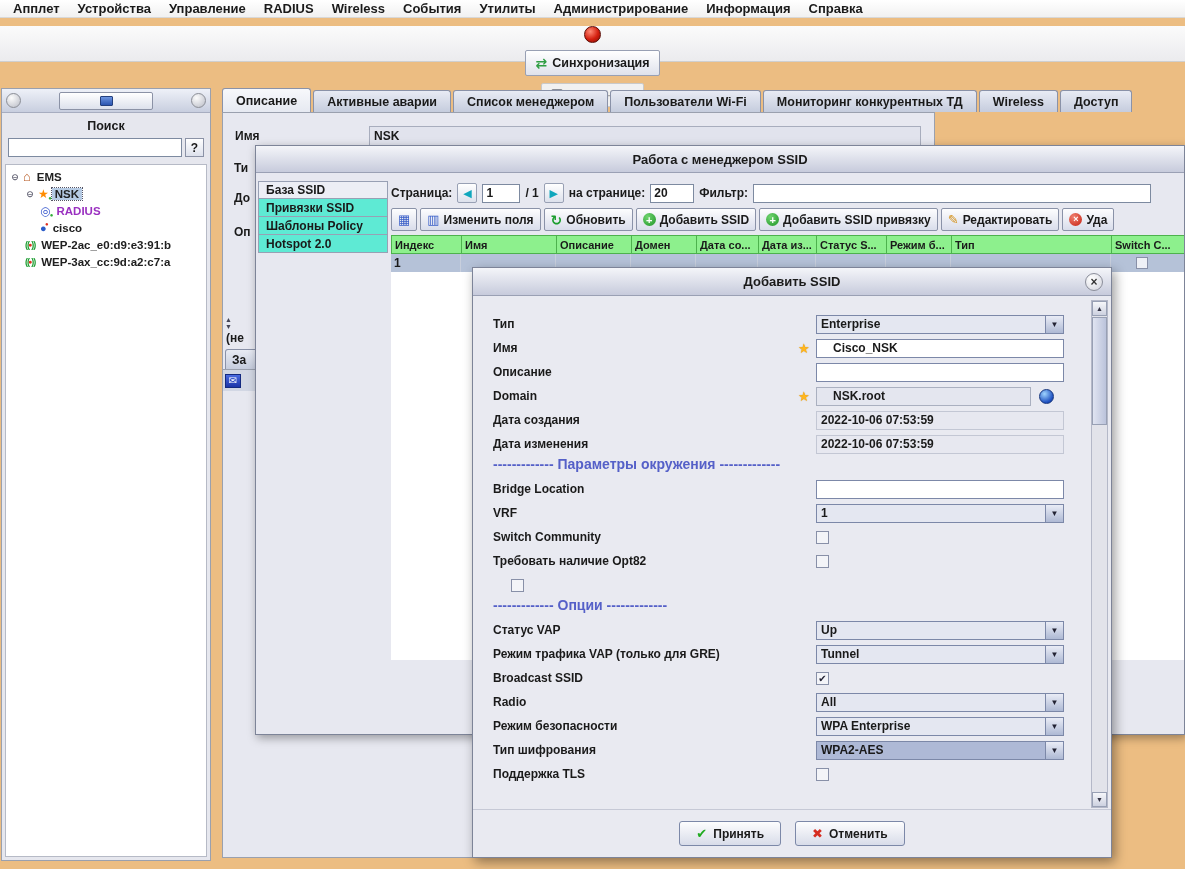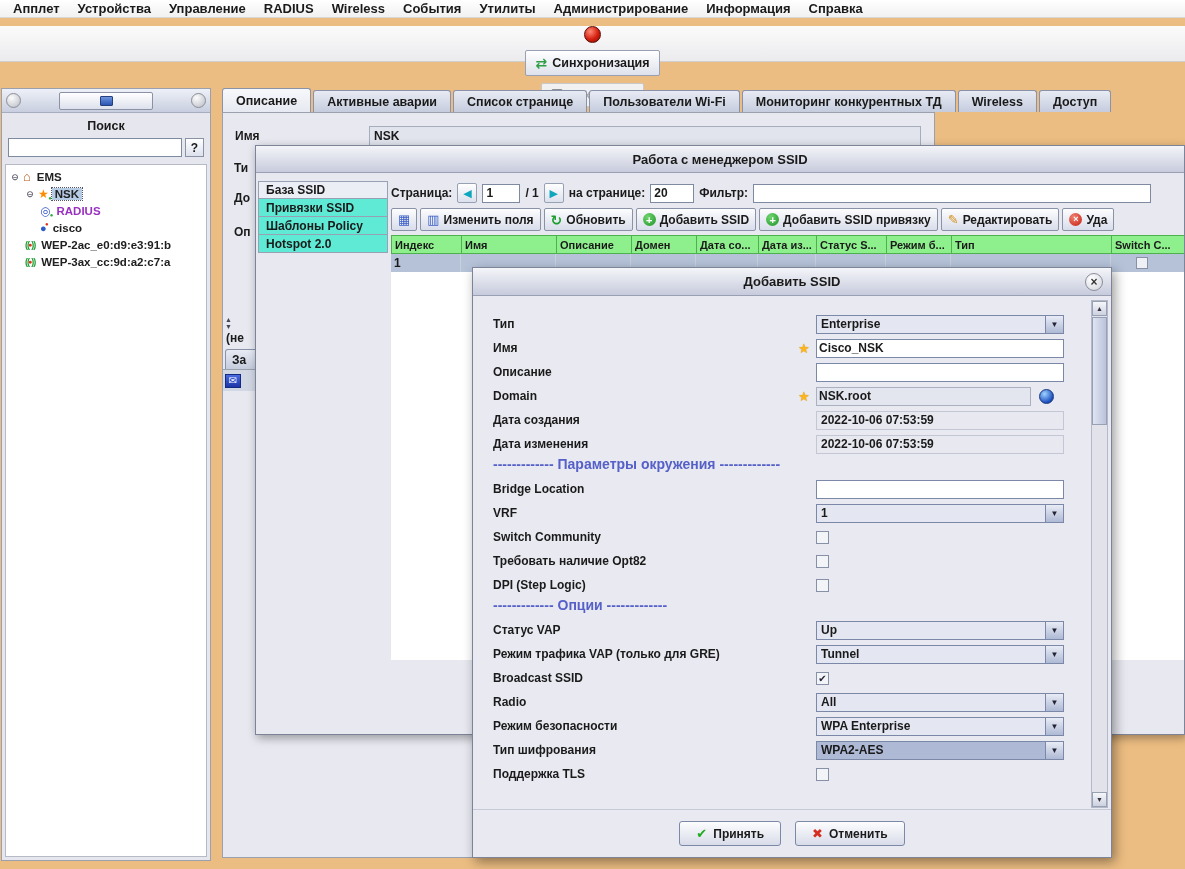--- a/index.html
+++ b/index.html
@@ -104,21 +104,21 @@
 .f-label{width:305px;font-size:12px;flex-shrink:0;white-space:nowrap;overflow:hidden;}
 .f-ctl{display:flex;align-items:center;width:295px;}
 .star{width:18px;flex-shrink:0;color:#ffb61e;font-size:13px;text-shadow:0 0 1px #c07c00;}
 .star::before{content:"★";}
 .star-empty::before{content:"";}
 .combo{display:flex;width:248px;height:19px;border:1px solid #7c88a8;background:#e4e7f1;}
 .combo-val{flex:1;display:flex;align-items:center;padding-left:4px;font-size:12px;overflow:hidden;white-space:nowrap;}
 .combo-hl .combo-val{background:#aeb9d6;}
 .combo-btn{width:18px;background:linear-gradient(#e9ecf6,#aeb9d4);border-left:1px solid #7c88a8;display:flex;align-items:center;justify-content:center;font-size:8px;color:#223;}
 .combo-btn::before{content:"▼";}
-.tfield{width:248px;height:19px;background:#fff;border:1px solid #7c88a8;display:flex;align-items:center;padding-left:2px;overflow:hidden;white-space:nowrap;}
+.tfield{width:248px;height:19px;background:#fff;border:1px solid #7c88a8;display:flex;align-items:center;padding-left:16px;overflow:hidden;white-space:nowrap;}
 .ro-field{width:215px;background:#e4e6ef;border-color:#aab0c0;}
 .globe{width:15px;height:15px;border-radius:50%;background:radial-gradient(circle at 35% 30%,#9fd4ff,#1d4fc0 70%,#123a90);margin-left:8px;border:1px solid #16367e;flex-shrink:0;}
 .date-field{width:248px;height:19px;background:#e7e8f0;border:1px solid #c3c7d4;display:flex;align-items:center;padding-left:4px;}
 .checkbox{width:13px;height:13px;background:#f3f4f8;border:1px solid #8890a8;display:flex;align-items:center;justify-content:center;font-size:10px;color:#223;}
 .checkbox.checked::before{content:"✔";}
 .sep-row{height:21px;display:flex;align-items:flex-start;color:#5560c8;font-size:14px;white-space:nowrap;}
 .sep-text::before{content:"------------- ";}
 .sep-text::after{content:" -------------";}
 .scrollbar{position:absolute;right:3px;top:32px;width:17px;height:508px;background:#e2e3ea;border:1px solid #b4b8c8;}
 .sb-btn{position:absolute;left:0;width:15px;height:15px;background:linear-gradient(#f6f7fa,#cdd1e0);border:1px solid #98a0b4;display:flex;align-items:center;justify-content:center;font-size:7px;color:#334;}
@@ -213,21 +213,21 @@
           <span class="ap-r">))</span>
         </span>
         <span class="tree-label" style="color: rgb(32, 32, 32);">WEP-3ax_cc:9d:a2:c7:a</span>
       </div>
     </div>
 </div>
 
 <div class="main-tabs" id="main-tabs">
     <div class="tab active">Описание</div>
     <div class="tab">Активные аварии</div>
-    <div class="tab">Список странице</div>
+    <div class="tab">Список менеджером</div>
     <div class="tab">Пользователи Wi-Fi</div>
     <div class="tab">Мониторинг конкурентных ТД</div>
     <div class="tab">Wireless</div>
     <div class="tab">Доступ</div>
   </div>
 
 <div class="main-panel">
   <span class="mp-name-label">Имя</span>
   <div class="mp-name-field">
       <span>NSK</span>
@@ -430,21 +430,20 @@
         </span>
       </div>
       <div class="field-row">
         <span class="f-label">Требовать наличие Opt82</span>
         <span class="f-ctl">
           <span class="star star-empty"></span>
           <span class="checkbox"></span>
         </span>
       </div>
       <div class="field-row">
-        <span class="f-label">DPI (Step Logic)</span>
         <span class="f-ctl">
           <span class="star star-empty"></span>
           <span class="checkbox"></span>
         </span>
       </div>
       <div class="sep-row">
         <span class="sep-text">Опции</span>
       </div>
       <div class="field-row">
         <span class="f-label">Статус VAP</span>

